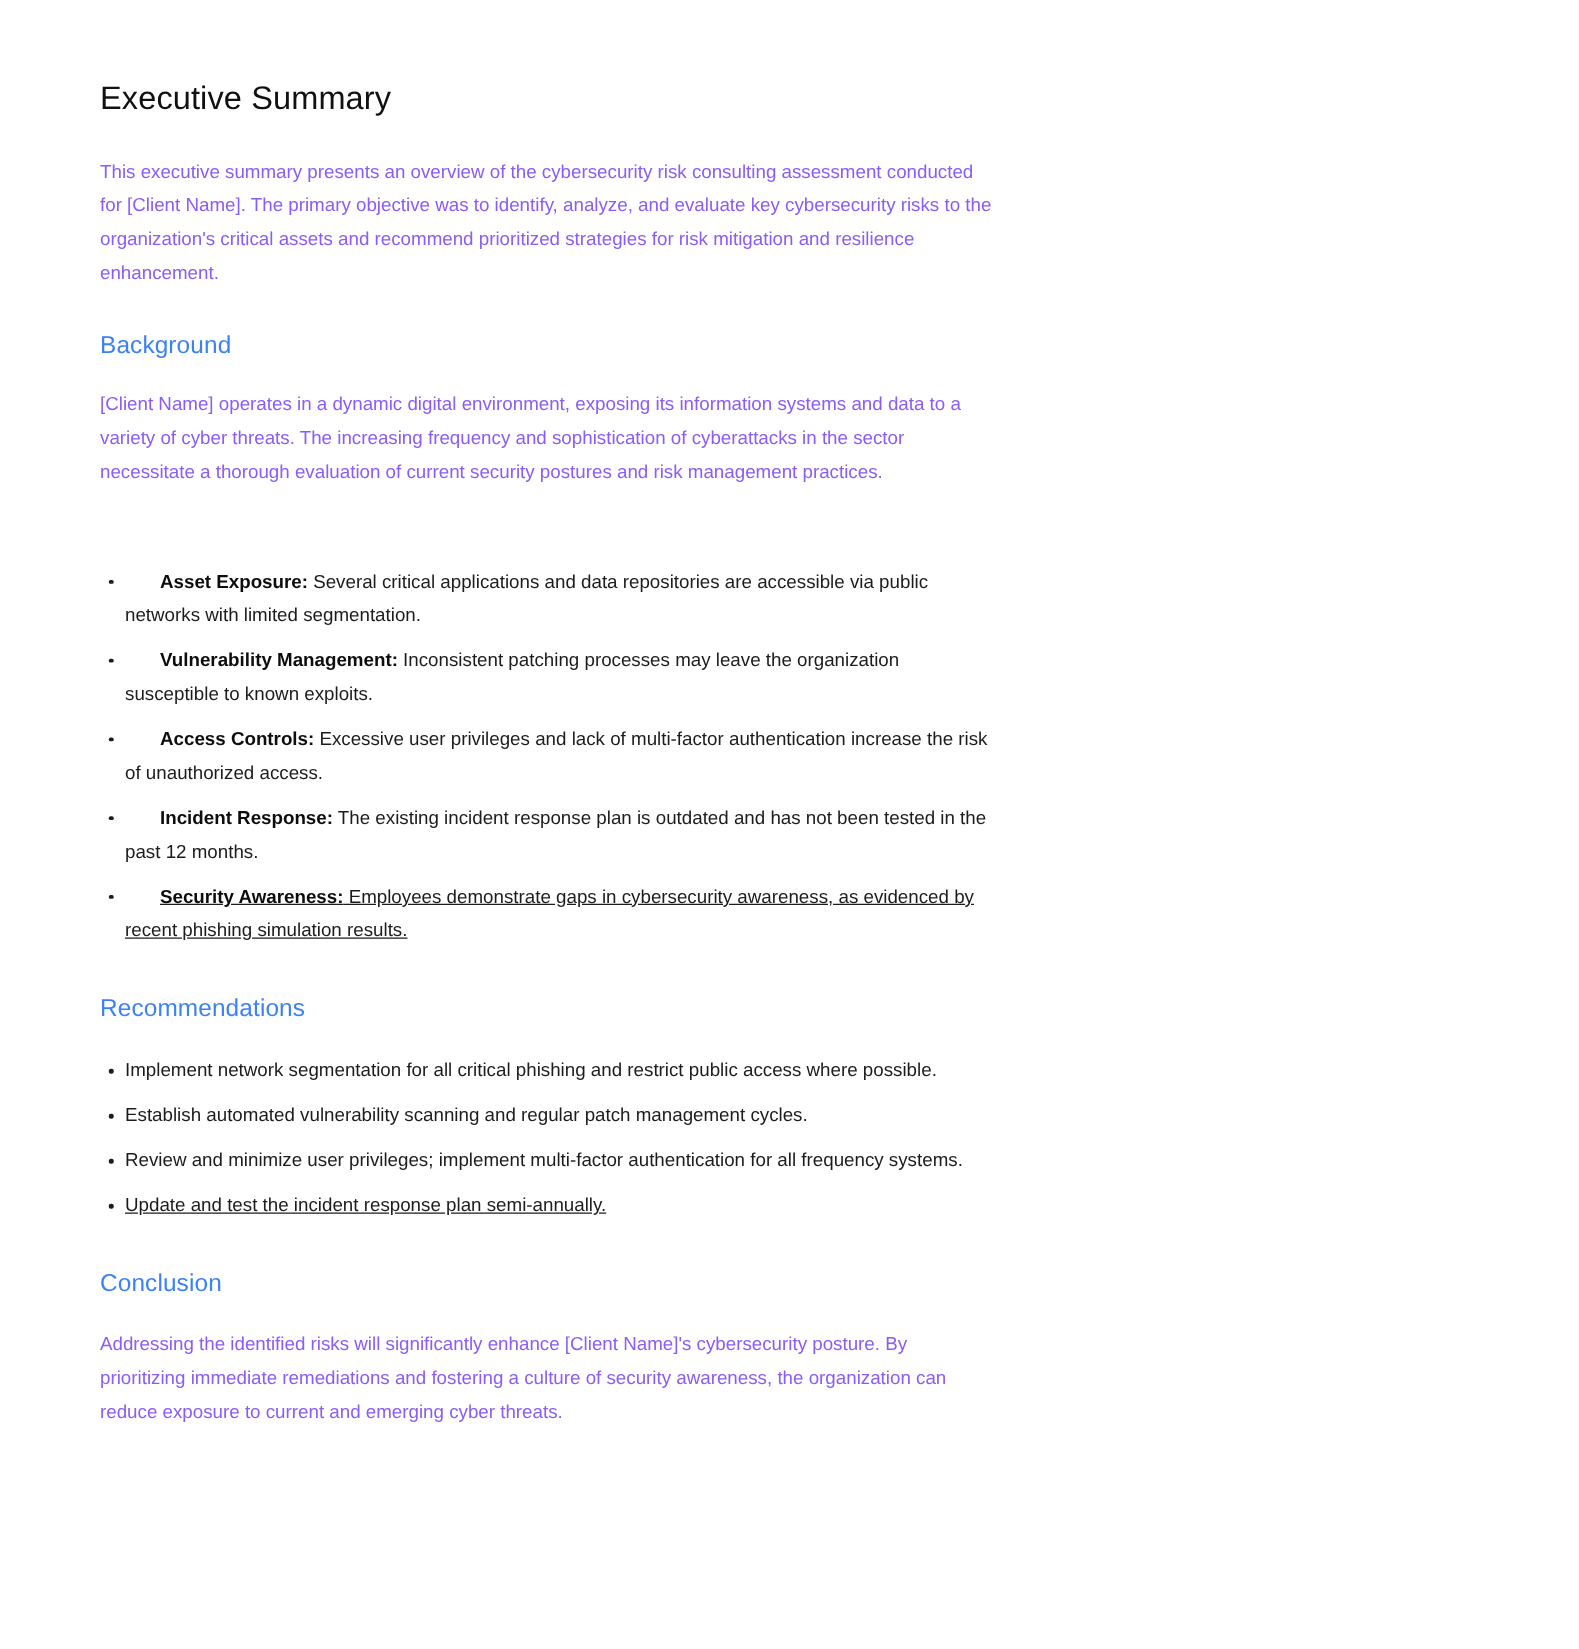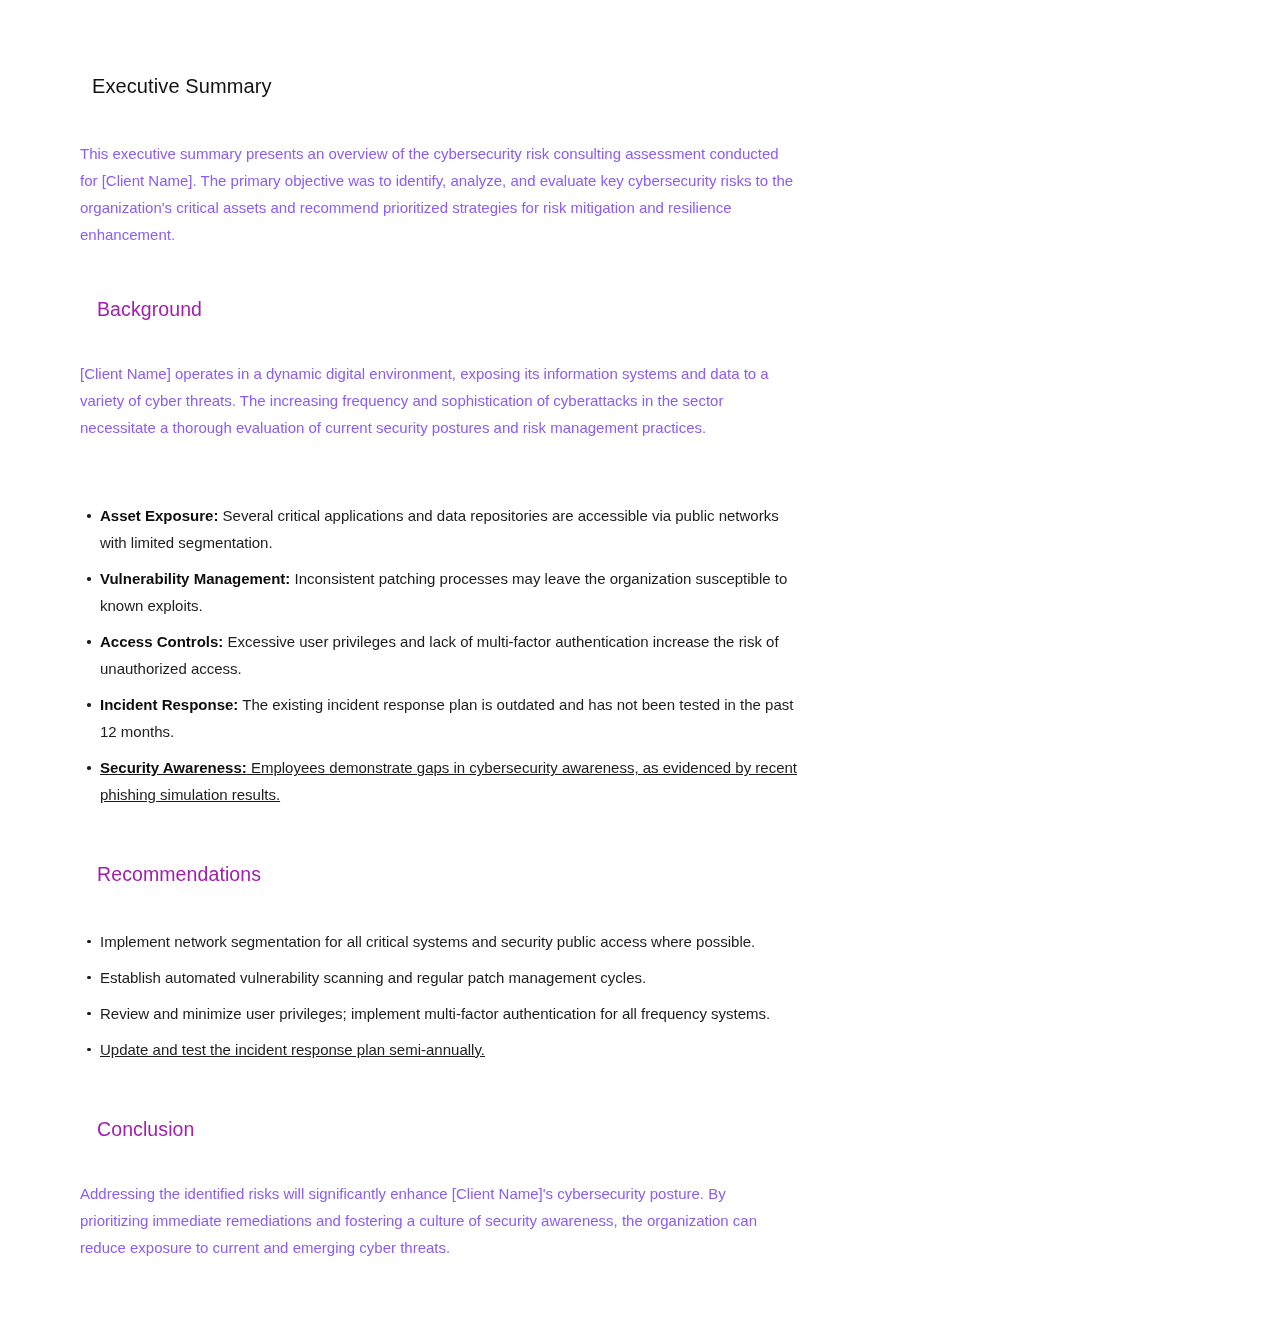--- a/index.html
+++ b/index.html
@@ -25,36 +25,36 @@
   }
 
   .doc {
     position: absolute;
     left: 80px;
     top: 0;
     width: 718px;
   }
 
   h1.doc-title {
-    font-size: 20px;
+    font-size: 26px;
     font-weight: 400;
     line-height: 1.25;
     letter-spacing: 0.1px;
     color: #111111;
-    margin: 12px;
+    margin: 0;
     padding: 62px 0 0 0;
   }
 
   h2.section-heading {
     font-size: 19.5px;
     font-weight: 400;
     line-height: 1.3;
     letter-spacing: 0.1px;
-    color: #a21caf;
-    margin: 17px;
+    color: #3b82f6;
+    margin: 0;
     padding: 0;
   }
 
   p.body-text {
     font-size: 15px;
     font-weight: 400;
     line-height: 27px;
     color: #8b5cf6;
     margin: 0;
     padding: 0;
@@ -89,20 +89,21 @@
     top: 12px;
     width: 3.5px;
     height: 3.5px;
     border-radius: 50%;
     background: #1c1c1c;
   }
 
   .lead-label {
     font-weight: 700;
     color: #0d0d0d;
+    margin-left: 28px;
   }
 
   
   .gap-after-title   { height: 29px; }
   .gap-after-intro   { height: 32px; }
   .gap-heading-body  { height: 21px; }
   .gap-after-block   { height: 38px; }
   .gap-heading-list  { height: 23px; }
   .gap-after-list    { height: 37px; }
 </style>
@@ -138,21 +139,21 @@
           <li><span class="lead-label">Security Awareness:</span><span> Employees demonstrate gaps in cybersecurity awareness, as evidenced by recent phishing simulation results.</span></li>
         </ul>
     </section>
 
     <div class="gap-after-list"></div>
 
     <section>
       <h2 class="section-heading">Recommendations</h2>
       <div class="gap-heading-list"></div>
       <ul class="bullet-list">
-          <li><span>Implement network segmentation for all critical systems and security public access where possible.</span></li>
+          <li><span>Implement network segmentation for all critical phishing and restrict public access where possible.</span></li>
           <li><span>Establish automated vulnerability scanning and regular patch management cycles.</span></li>
           <li><span>Review and minimize user privileges; implement multi-factor authentication for all frequency systems.</span></li>
           <li><span>Update and test the incident response plan semi-annually.</span></li>
         </ul>
     </section>
 
     <div class="gap-after-list"></div>
 
     <section>
       <h2 class="section-heading">Conclusion</h2>

